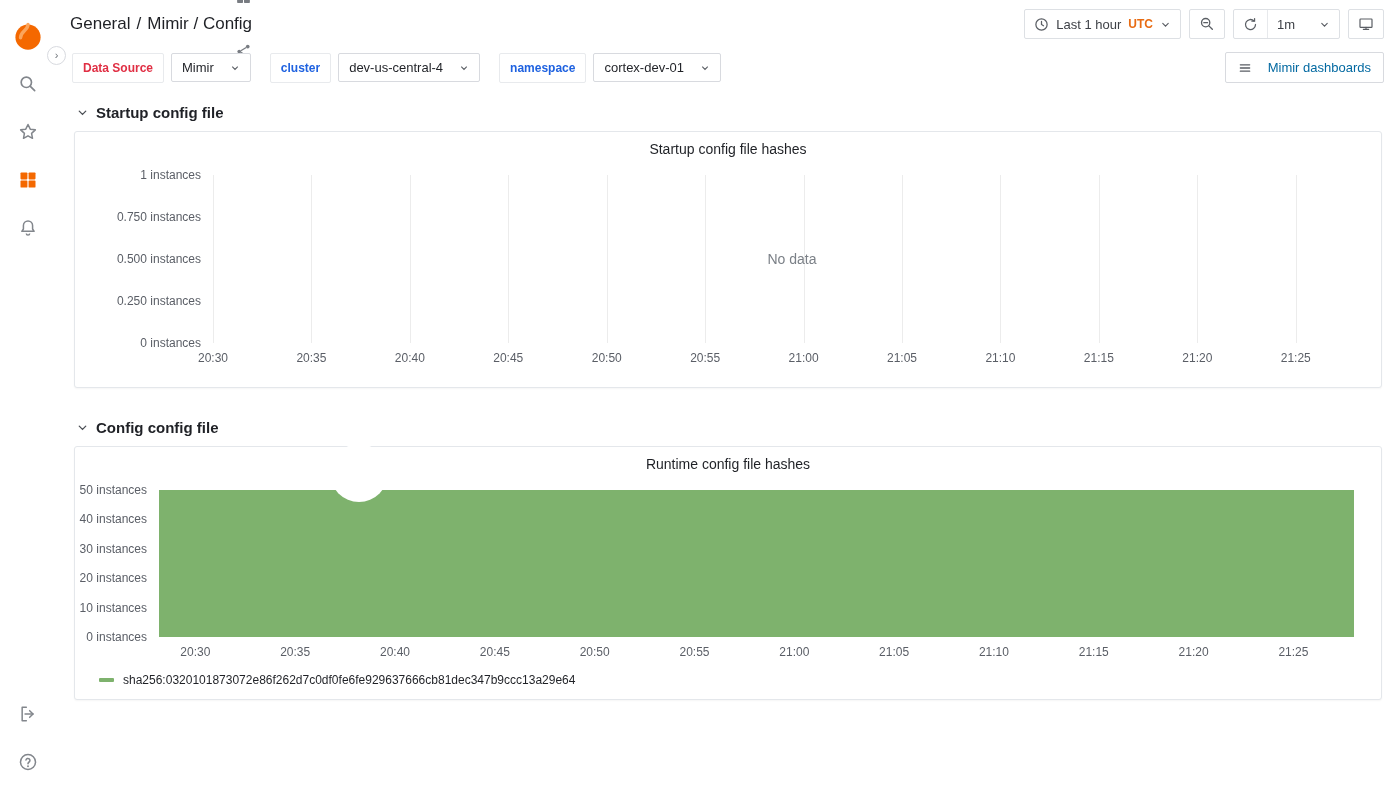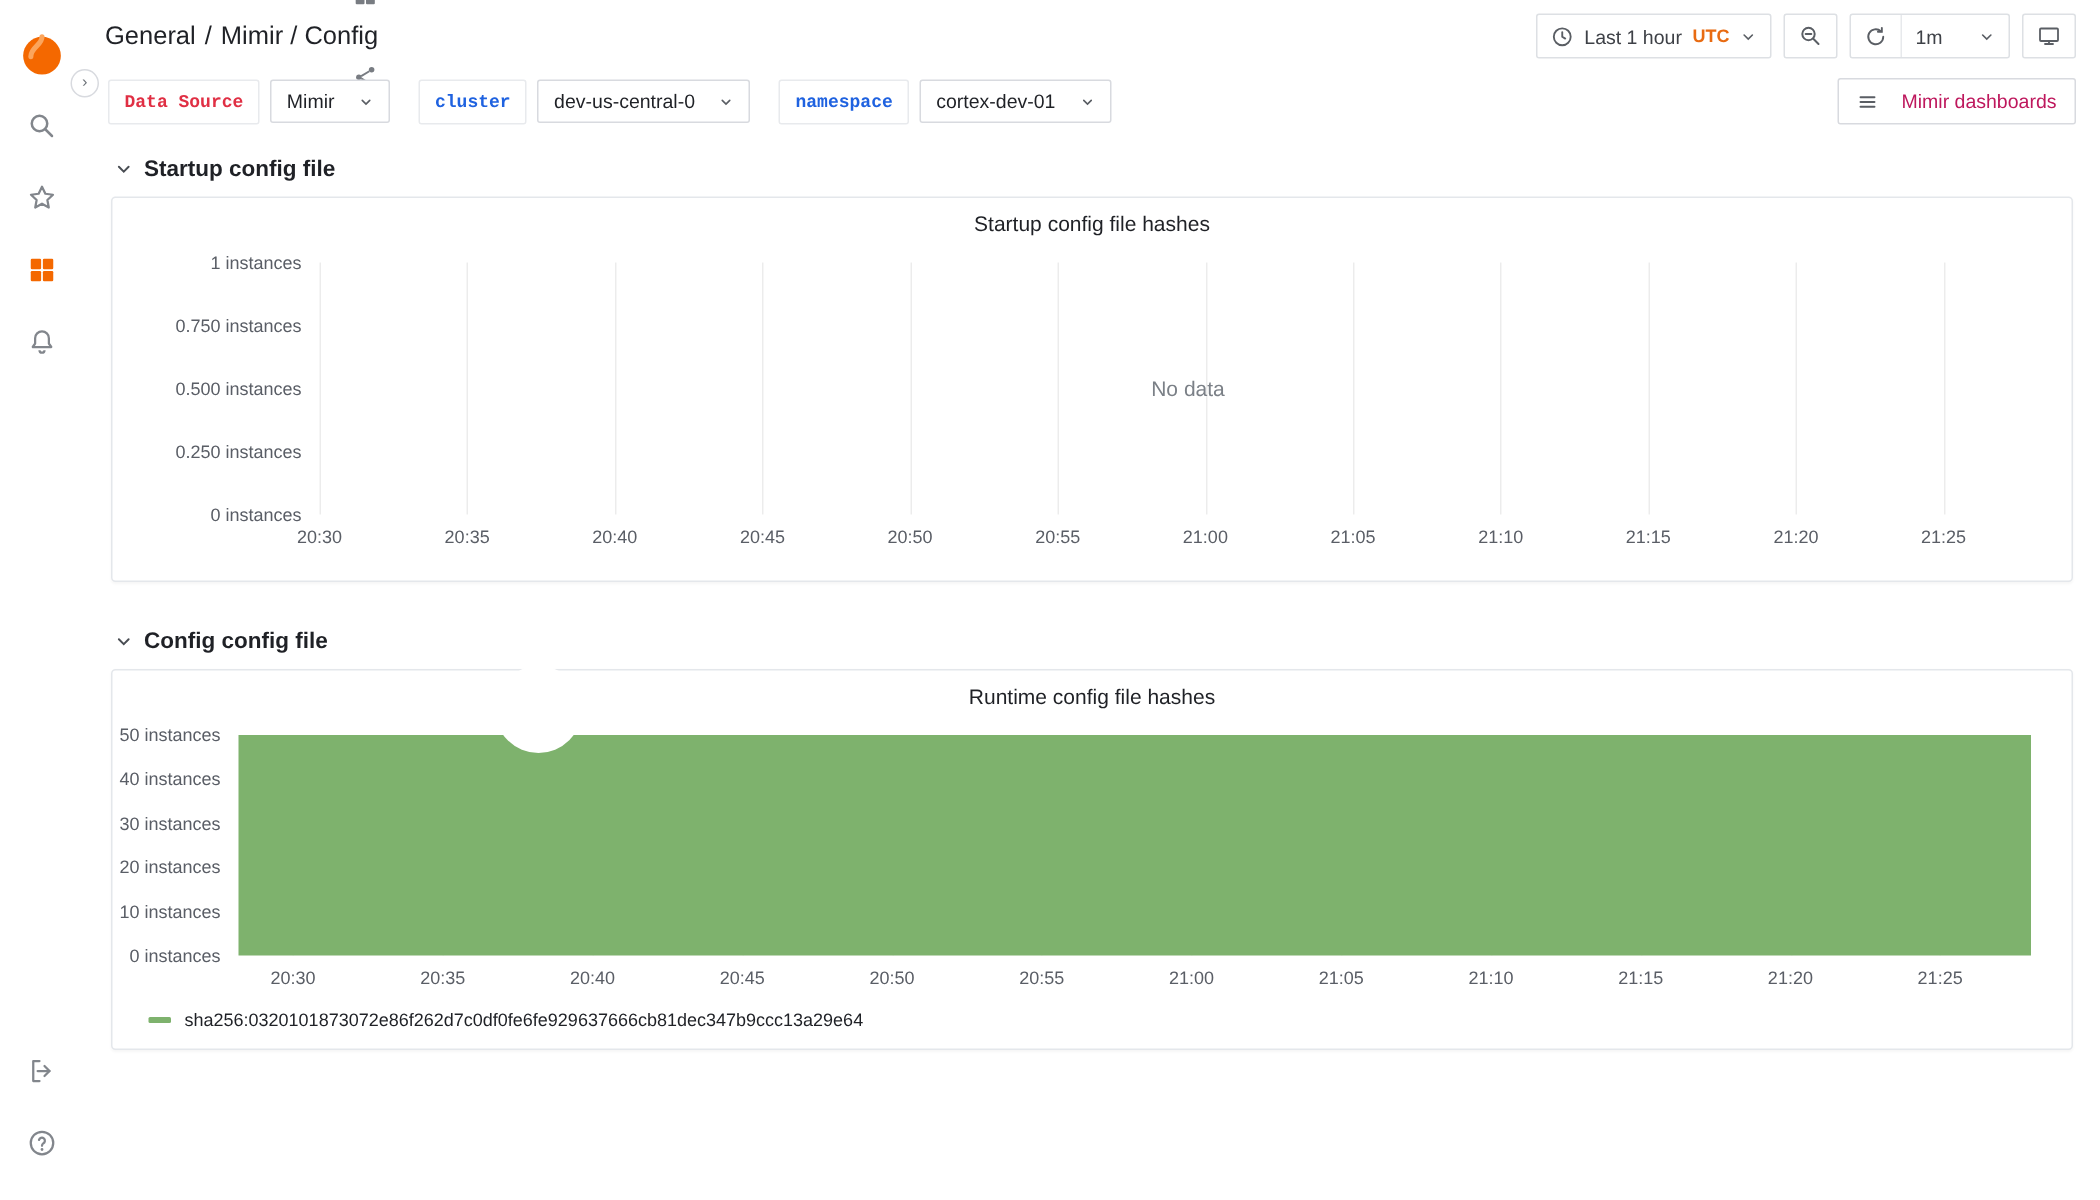--- a/index.html
+++ b/index.html
@@ -53,33 +53,33 @@
   .icon-12 { display:flex; color:#5a5e64; }
   .caret { display:flex; color:#5a5e64; }
   .refresh-group { display:flex; align-items:center; height:30px; border:1px solid #dde0e4; border-radius:2px; background:#fff; }
   .refresh-group .seg { height:100%; display:flex; align-items:center; gap:24px; padding:0 9px; font-size:13px; color:#3e4147; }
   .refresh-group .seg + .seg { border-left:1px solid #e7e9ec; }
 
   
   .subbar { display:flex; align-items:center; padding:4px 16px 10px 16px; gap:7px; }
   .var-label {
     border:1px solid #e8eaed; border-radius:2px; background:#fff;
-    padding:7px 10px; font-size:12px; font-weight:700;font-family:Liberation Mono, monospace;
+    padding:7px 10px; font-size:12px; font-weight:700;
   }
   .var-label.red { color:#e02f44; }
   .var-label.blue { color:#1f62e0; }
   .var-select {
     border:1px solid #d8dadf; border-radius:2px; background:#fff;
     padding:6px 10px; font-size:13px; color:#1f2126;
     display:flex; align-items:center; gap:16px; margin-right:12px;
   }
   .dash-list-btn {
     margin-left:auto; display:flex; align-items:center; gap:16px;
     border:1px solid #d8dadf; border-radius:2px; background:#fff;
-    padding:7px 12px; font-size:13px; font-weight:500; color:#be185d;
+    padding:7px 12px; font-size:13px; font-weight:500; color:#0369a1;
   }
 
   
   .content { flex:1; padding:2px 18px 0; overflow:hidden; }
   .section-header {
     display:flex; align-items:center; gap:7px;
     padding:9px 0 10px 2px; font-size:15px; font-weight:700; color:#1f2126; cursor:pointer;
   }
   .section-header .chev { color:#4a4e54; display:flex; }
 
@@ -269,21 +269,21 @@
       <span>Mimir</span>
       <span class="caret">
         <svg width="10" height="10" viewBox="0 0 24 24" fill="none" stroke="currentColor" stroke-width="2.6" stroke-linecap="round">
             <path d="M6 9.5l6 6 6-6"></path>
           </svg>
       </span>
     </button>
 
     <span class="var-label blue">cluster</span>
     <button class="var-select">
-      <span>dev-us-central-0</span>
+      <span>dev-us-central-4</span>
       <span class="caret">
         <svg width="10" height="10" viewBox="0 0 24 24" fill="none" stroke="currentColor" stroke-width="2.6" stroke-linecap="round">
             <path d="M6 9.5l6 6 6-6"></path>
           </svg>
       </span>
     </button>
 
     <span class="var-label blue">namespace</span>
     <button class="var-select">
       <span>cortex-dev-01</span>

